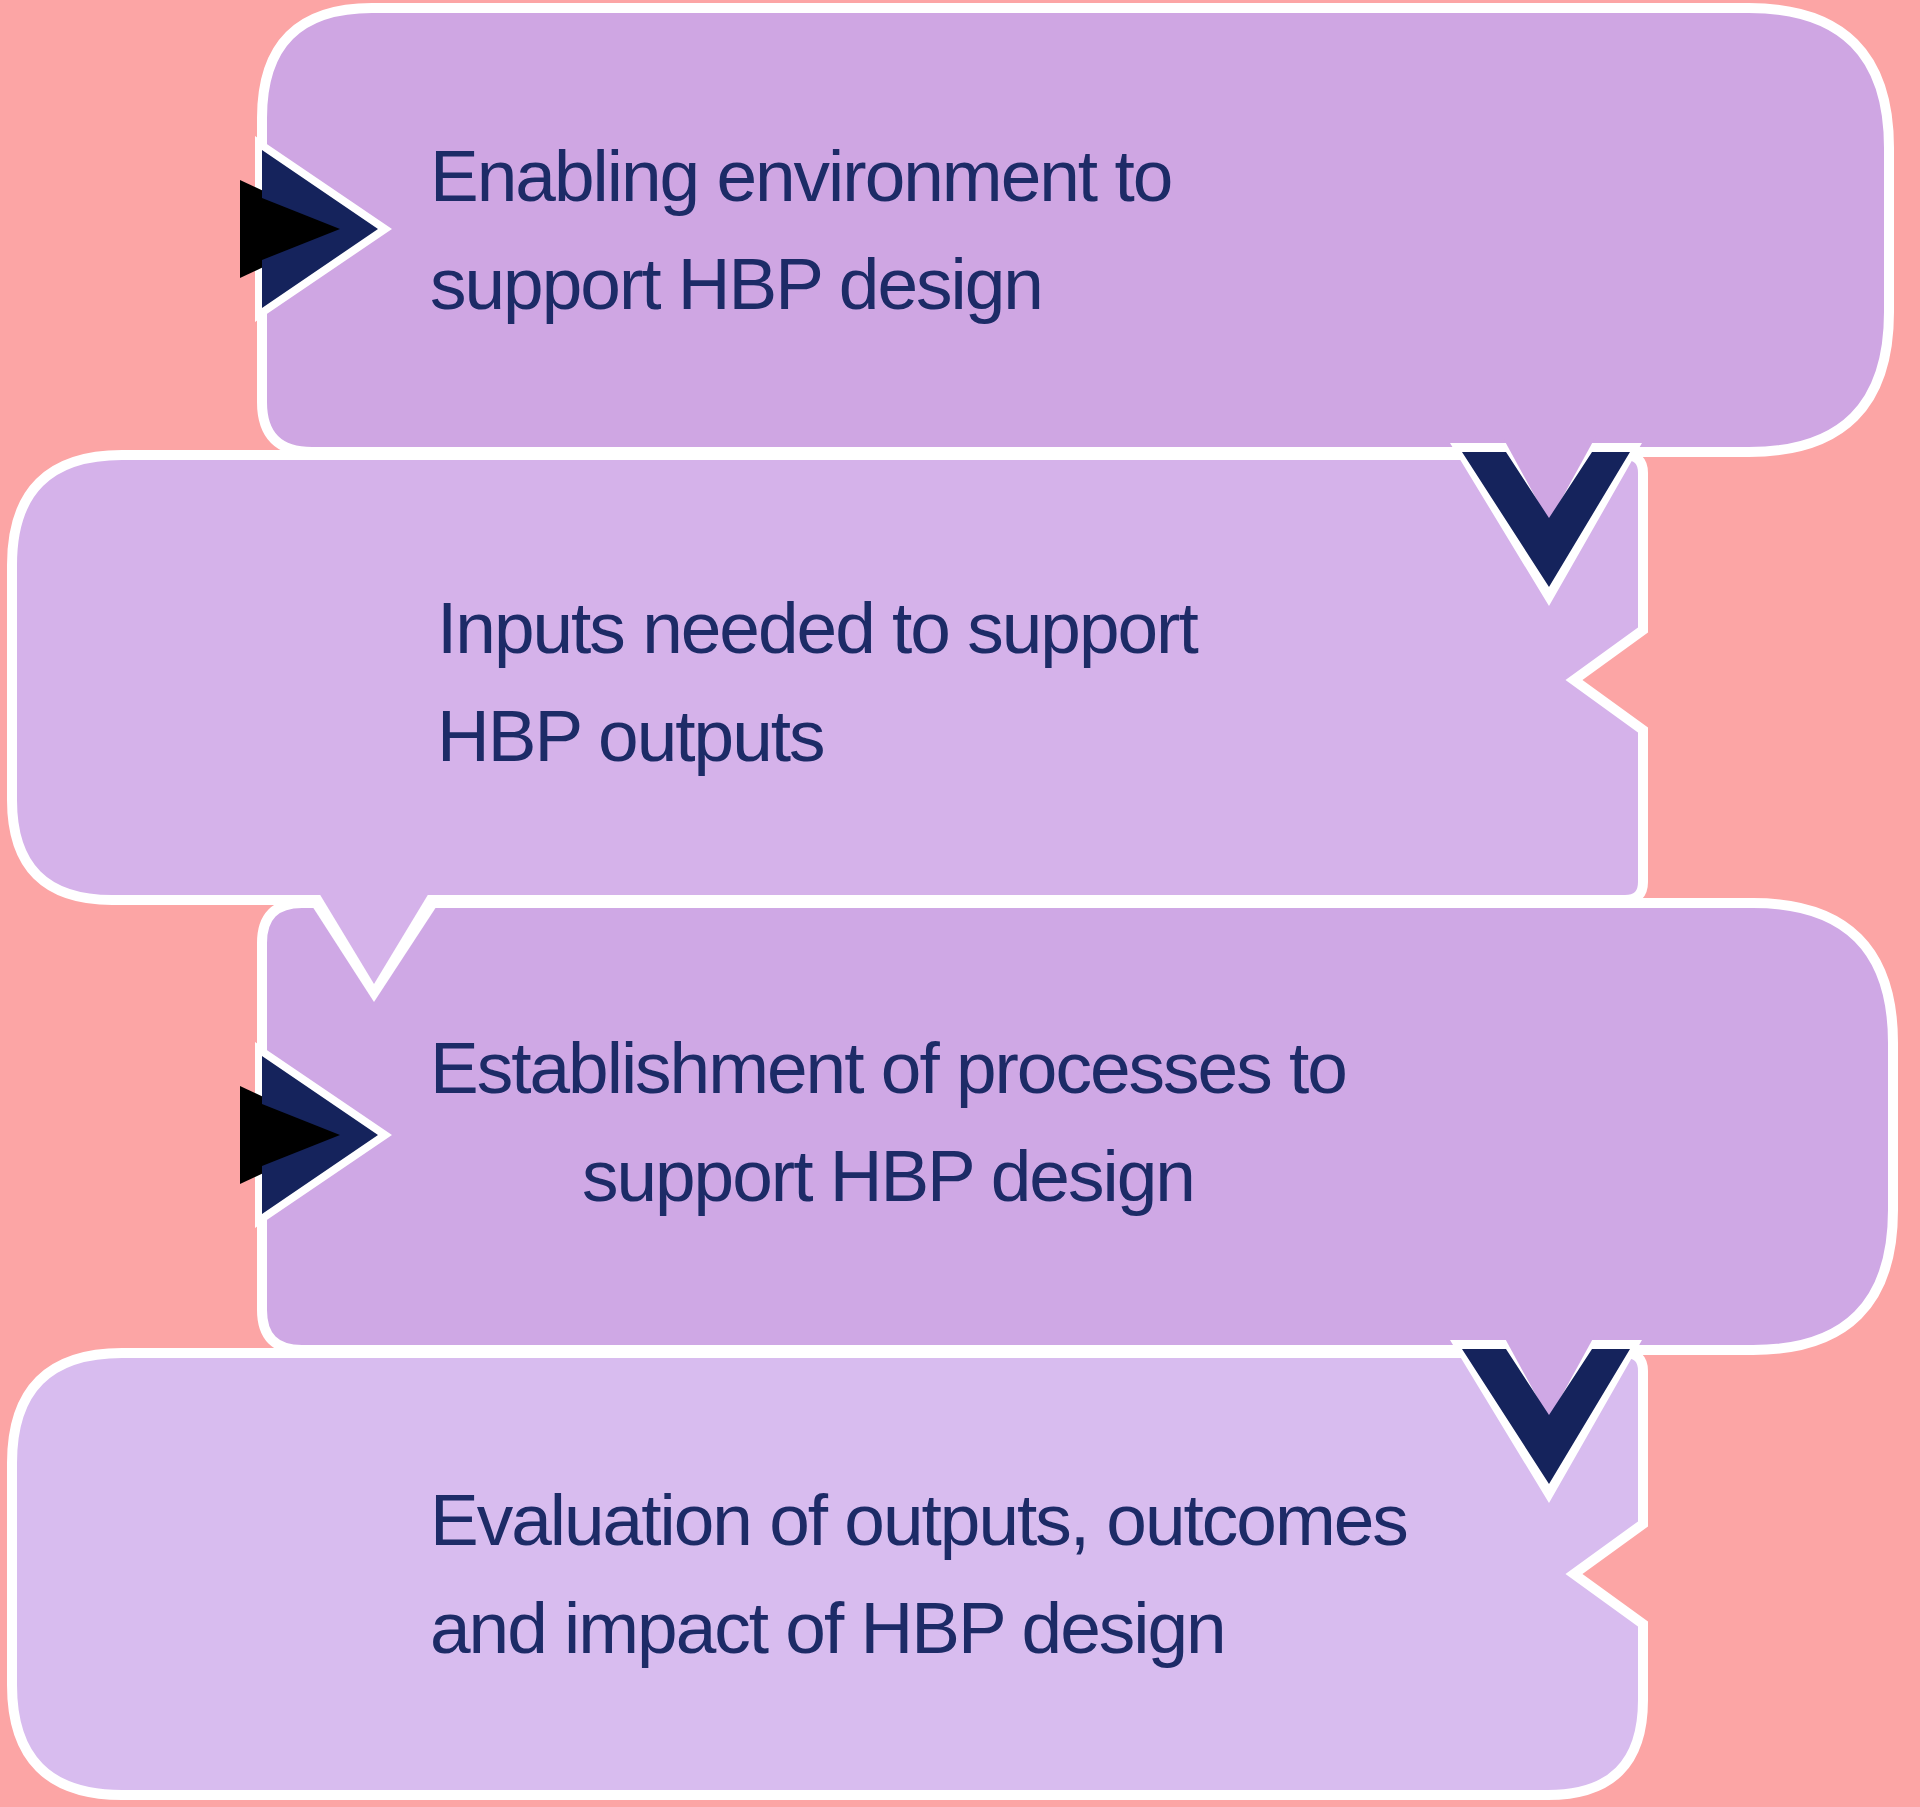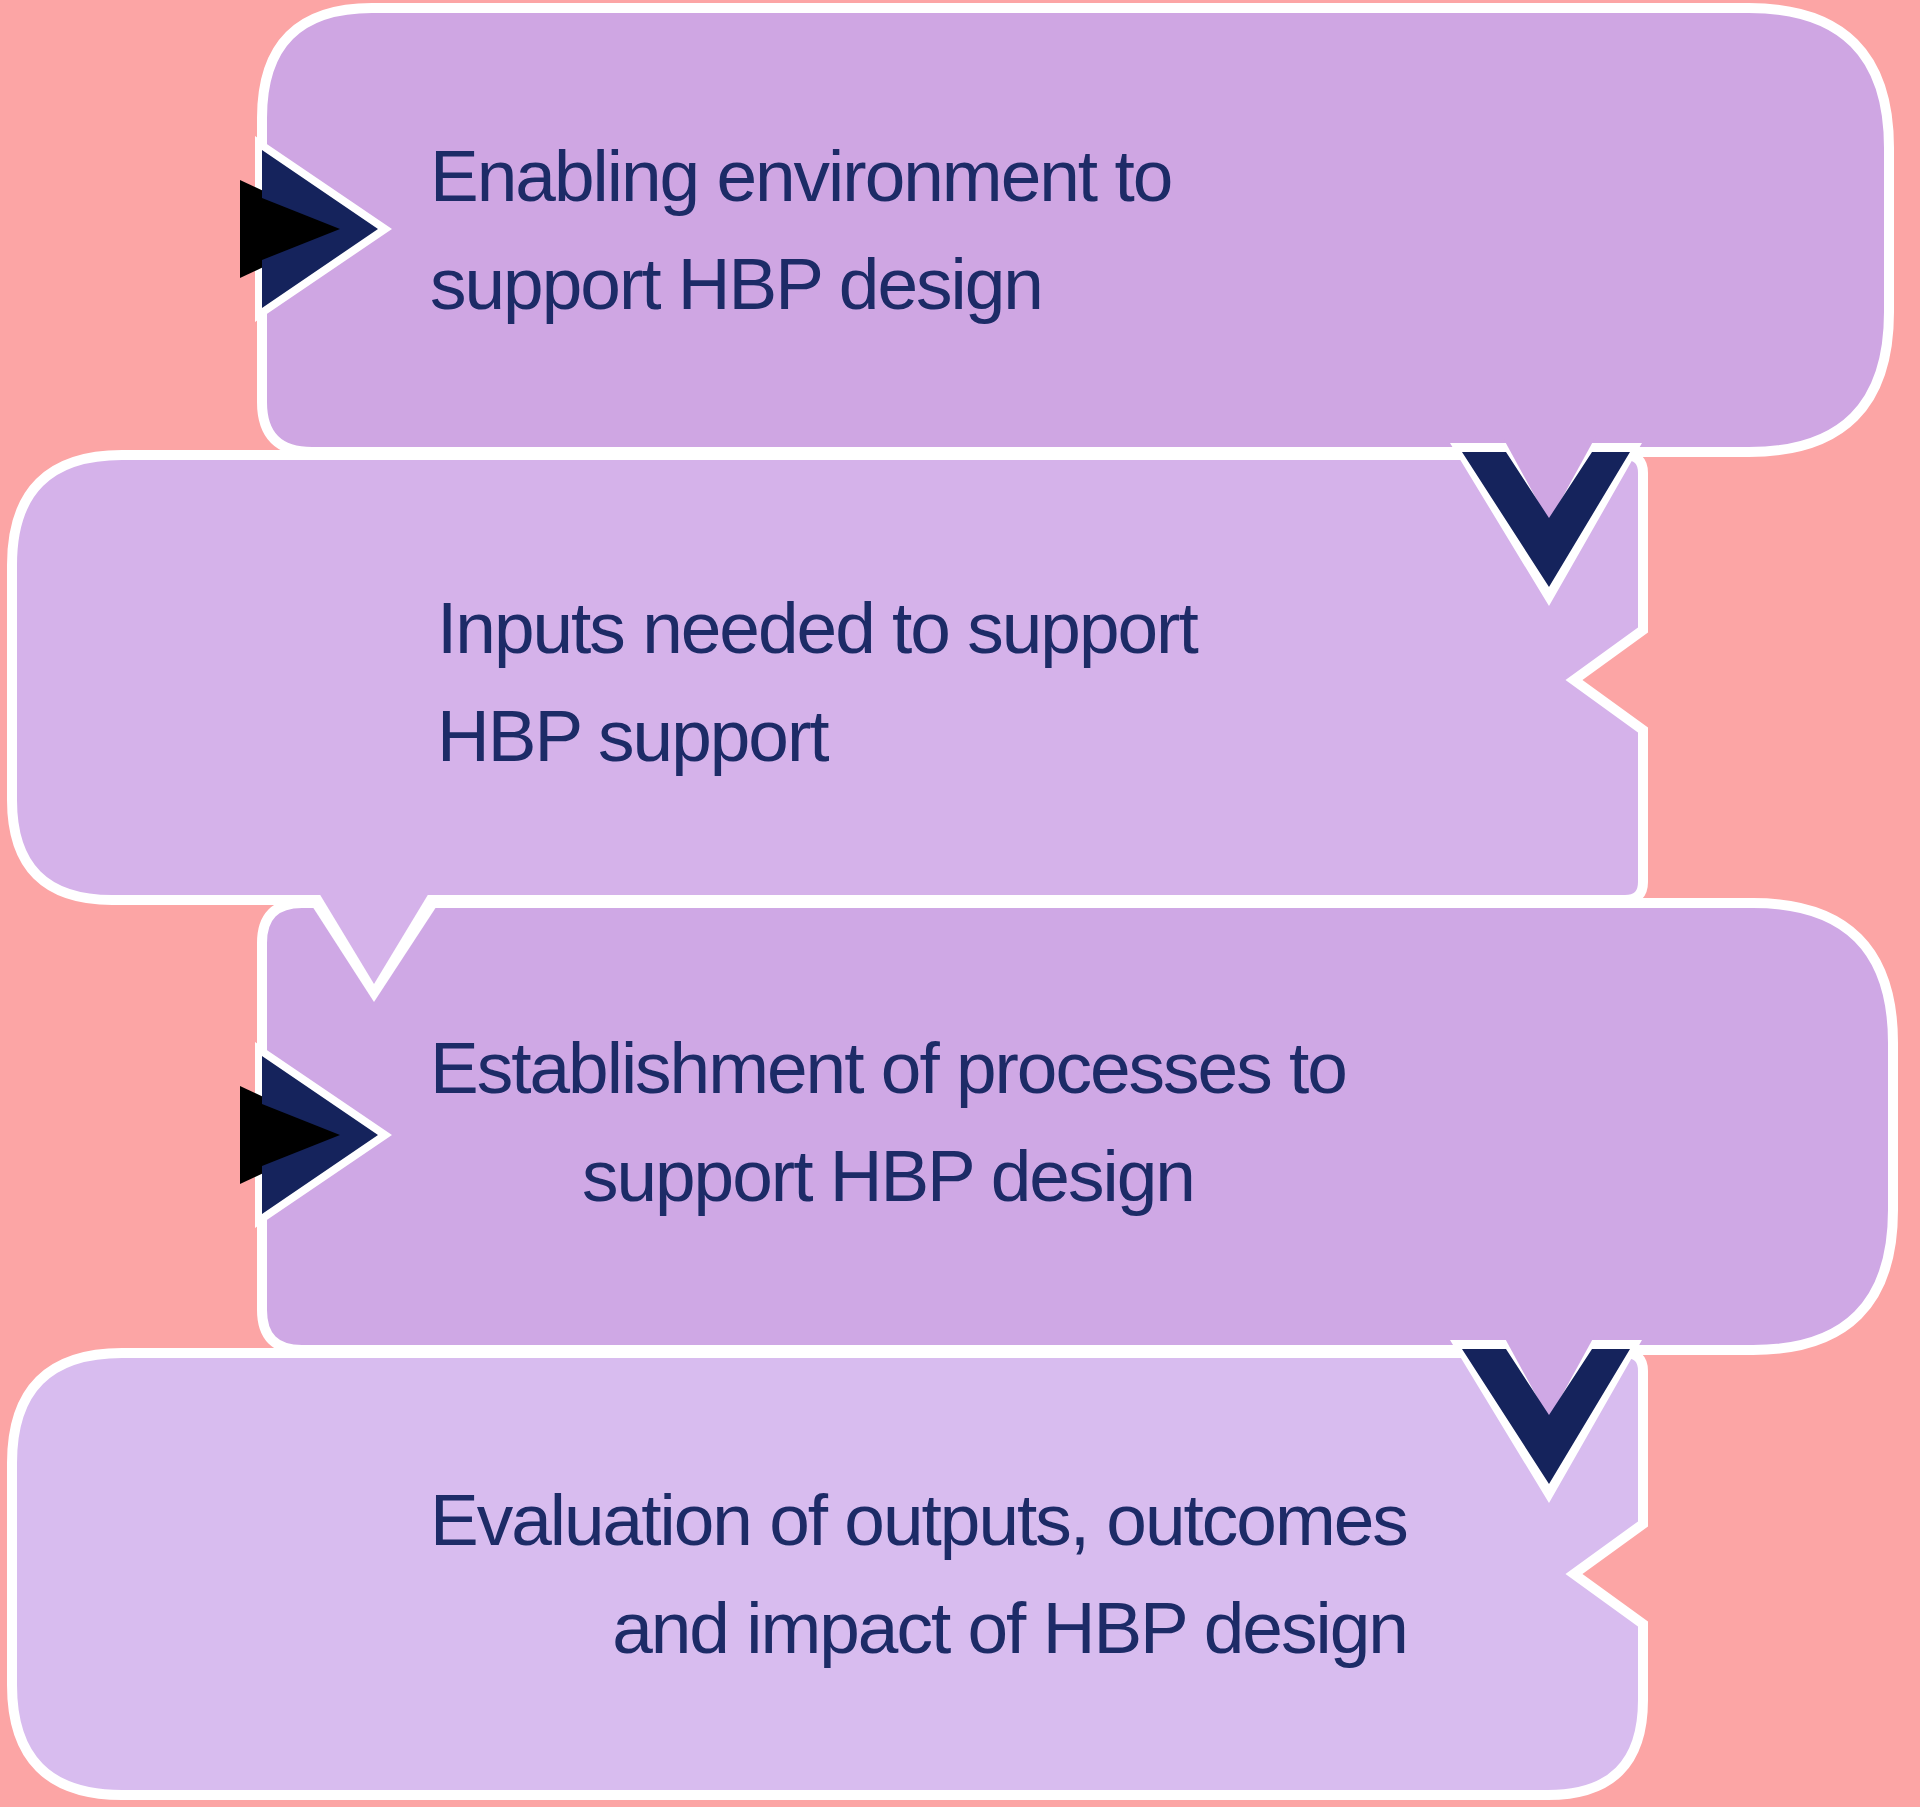--- a/index.html
+++ b/index.html
@@ -77,26 +77,26 @@
     </g>
   </svg>
 
   <div class="label" style="left: 430px; top: 122px; color: rgb(29, 43, 103);">
     <div>Enabling environment to</div>
     <div>support HBP design</div>
   </div>
 
   <div class="label" style="left: 437px; top: 574px; color: rgb(29, 43, 103);">
     <div>Inputs needed to support</div>
-    <div>HBP support</div>
+    <div>HBP outputs</div>
   </div>
 
   <div class="label" style="left: 430px; top: 1014px; color: rgb(29, 43, 103); text-align: center;">
     <div>Establishment of processes to</div>
     <div>support HBP design</div>
   </div>
 
-  <div class="label" style="left: 430px; top: 1466px; color: rgb(29, 43, 103); text-align: right;">
+  <div class="label" style="left: 430px; top: 1466px; color: rgb(29, 43, 103);">
     <div>Evaluation of outputs, outcomes</div>
     <div>and impact of HBP design</div>
   </div>
 
 </div>
 
 </body></html>

